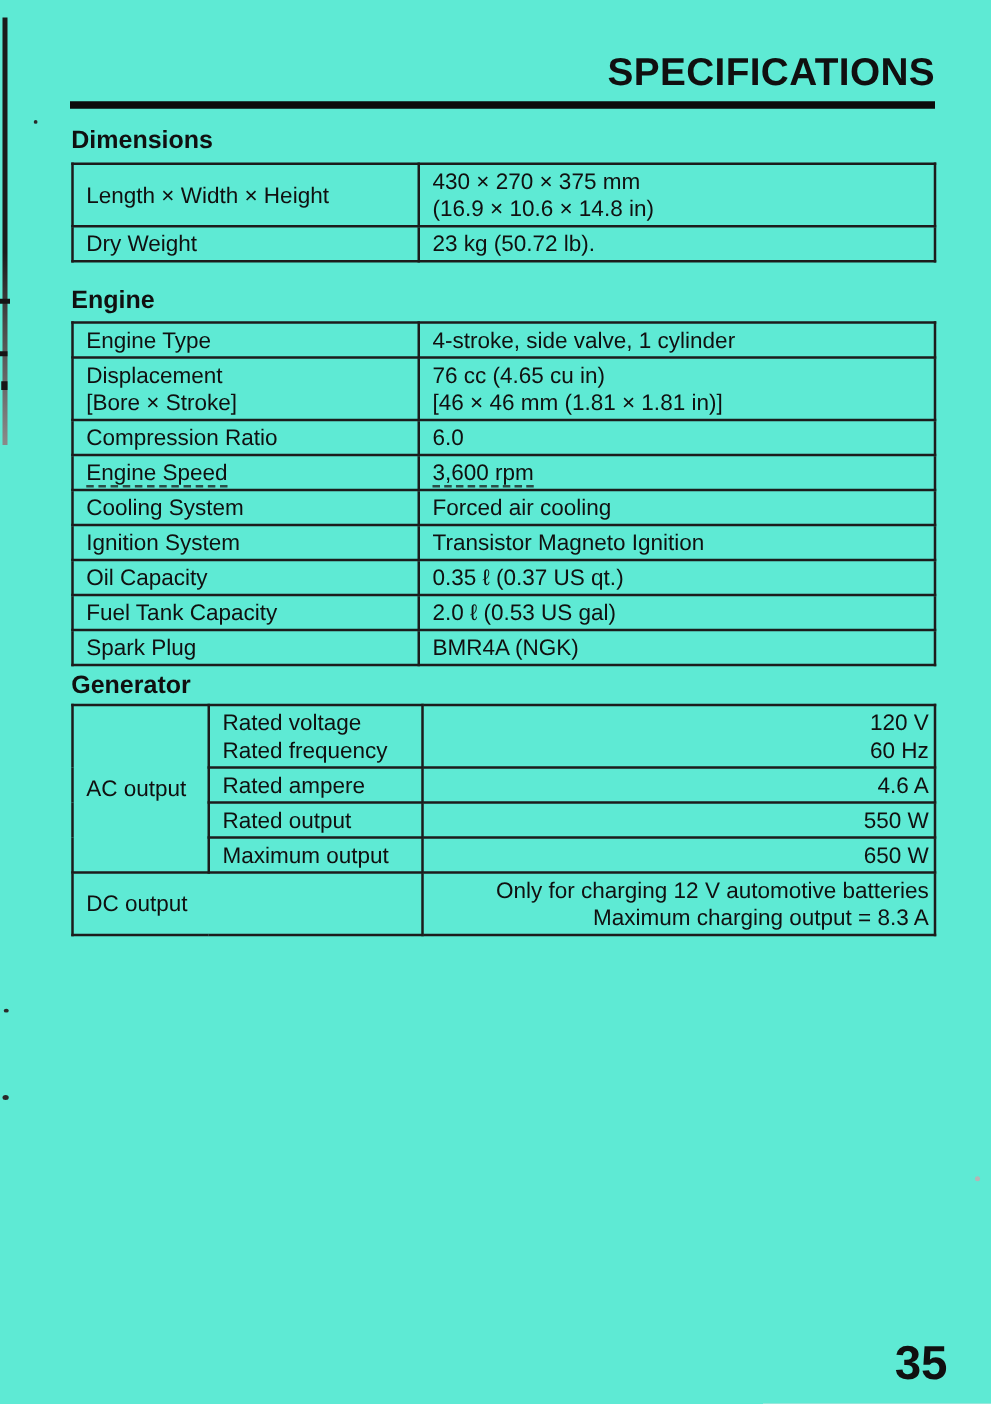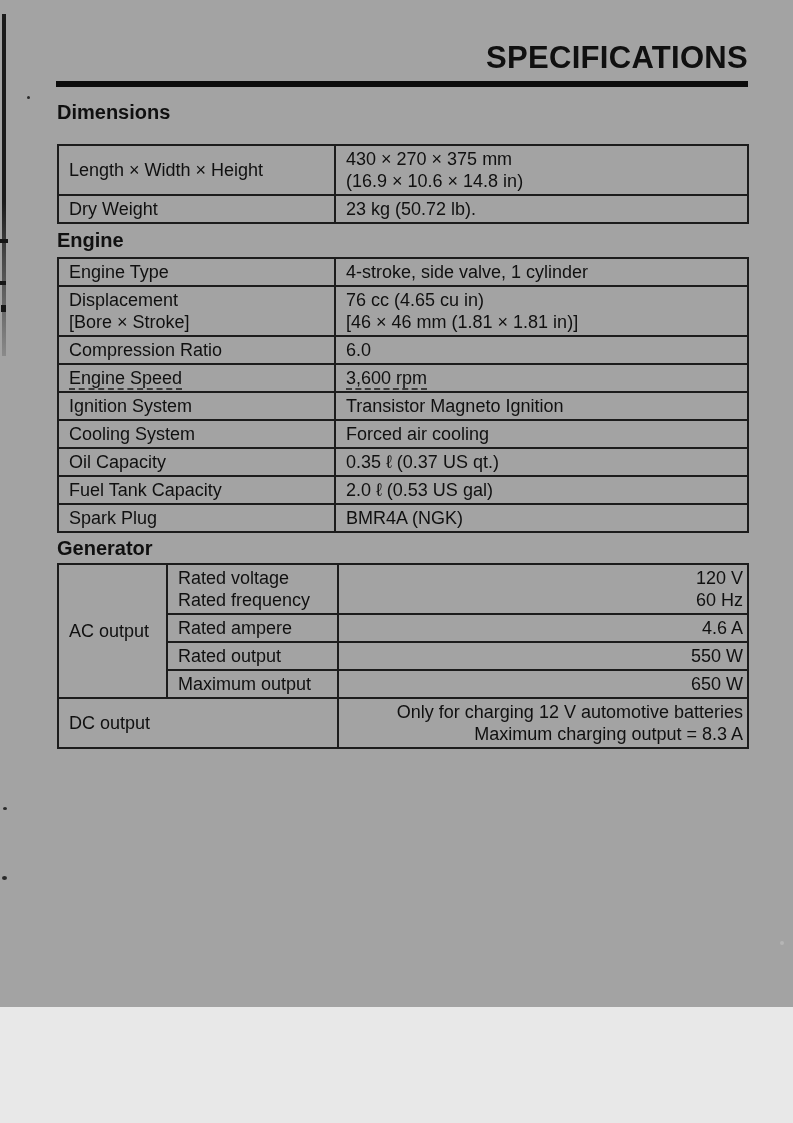--- a/index.html
+++ b/index.html
@@ -1,20 +1,20 @@
 <!DOCTYPE html>
 <html><head>
 <meta charset="utf-8">
 <style>
   * { margin:0; padding:0; box-sizing:border-box; }
   html,body { background:#e8e8e8; }
   .page {
     position:relative;
-    width:793px; height:1007px;
-    background:#a3a3a3;
+    width:793px; height:1123px;
+    background:#5eead4;
     font-family:"Liberation Sans", sans-serif;
     color:#101010;
     overflow:hidden;
     margin:0 auto;
   }
   
   .left-bar {
     position:absolute; left:2px; top:14px; width:4px; height:342px;
     background:linear-gradient(to bottom, #1b1b1b 0%, #1b1b1b 55%, #4a4a4a 72%, #6e6e6e 88%, #8a8a8a 100%);
   }
@@ -46,21 +46,21 @@
   .h-engine     { top:227px; }
   .h-generator  { top:535px; }
 
   table.spec-table {
     position:absolute; left:57px;
     border-collapse:collapse;
     width:690px;
     font-size:18px; line-height:22px;
     table-layout:fixed;
   }
-  .t-dimensions { top:144px; }
+  .t-dimensions { top:130px; }
   .t-engine     { top:257px; }
   .t-generator  { top:563px; }
 
   .spec-table td {
     border:2px solid #1c1c1c;
     vertical-align:middle;
     padding:2px 8px 2px 10px;
   }
   .t-dimensions col.c1, .t-engine col.c1 { width:277px; }
   .t-dimensions col.c2, .t-engine col.c2 { width:413px; }
@@ -163,32 +163,32 @@
         <td>
             <div>6.0</div>
           </td>
       </tr>
       <tr class="r-single">
         <td><span class="scan-dash">Engine Speed</span></td>
         <td><span class="scan-dash">3,600 rpm</span></td>
       </tr>
       <tr class="r-single">
         <td>
+            <div>Cooling System</div>
+          </td>
+        <td>
+            <div>Forced air cooling</div>
+          </td>
+      </tr>
+      <tr class="r-single">
+        <td>
             <div>Ignition System</div>
           </td>
         <td>
             <div>Transistor Magneto Ignition</div>
-          </td>
-      </tr>
-      <tr class="r-single">
-        <td>
-            <div>Cooling System</div>
-          </td>
-        <td>
-            <div>Forced air cooling</div>
           </td>
       </tr>
       <tr class="r-single">
         <td>
             <div>Oil Capacity</div>
           </td>
         <td>
             <div>0.35 ℓ (0.37 US qt.)</div>
           </td>
       </tr>

